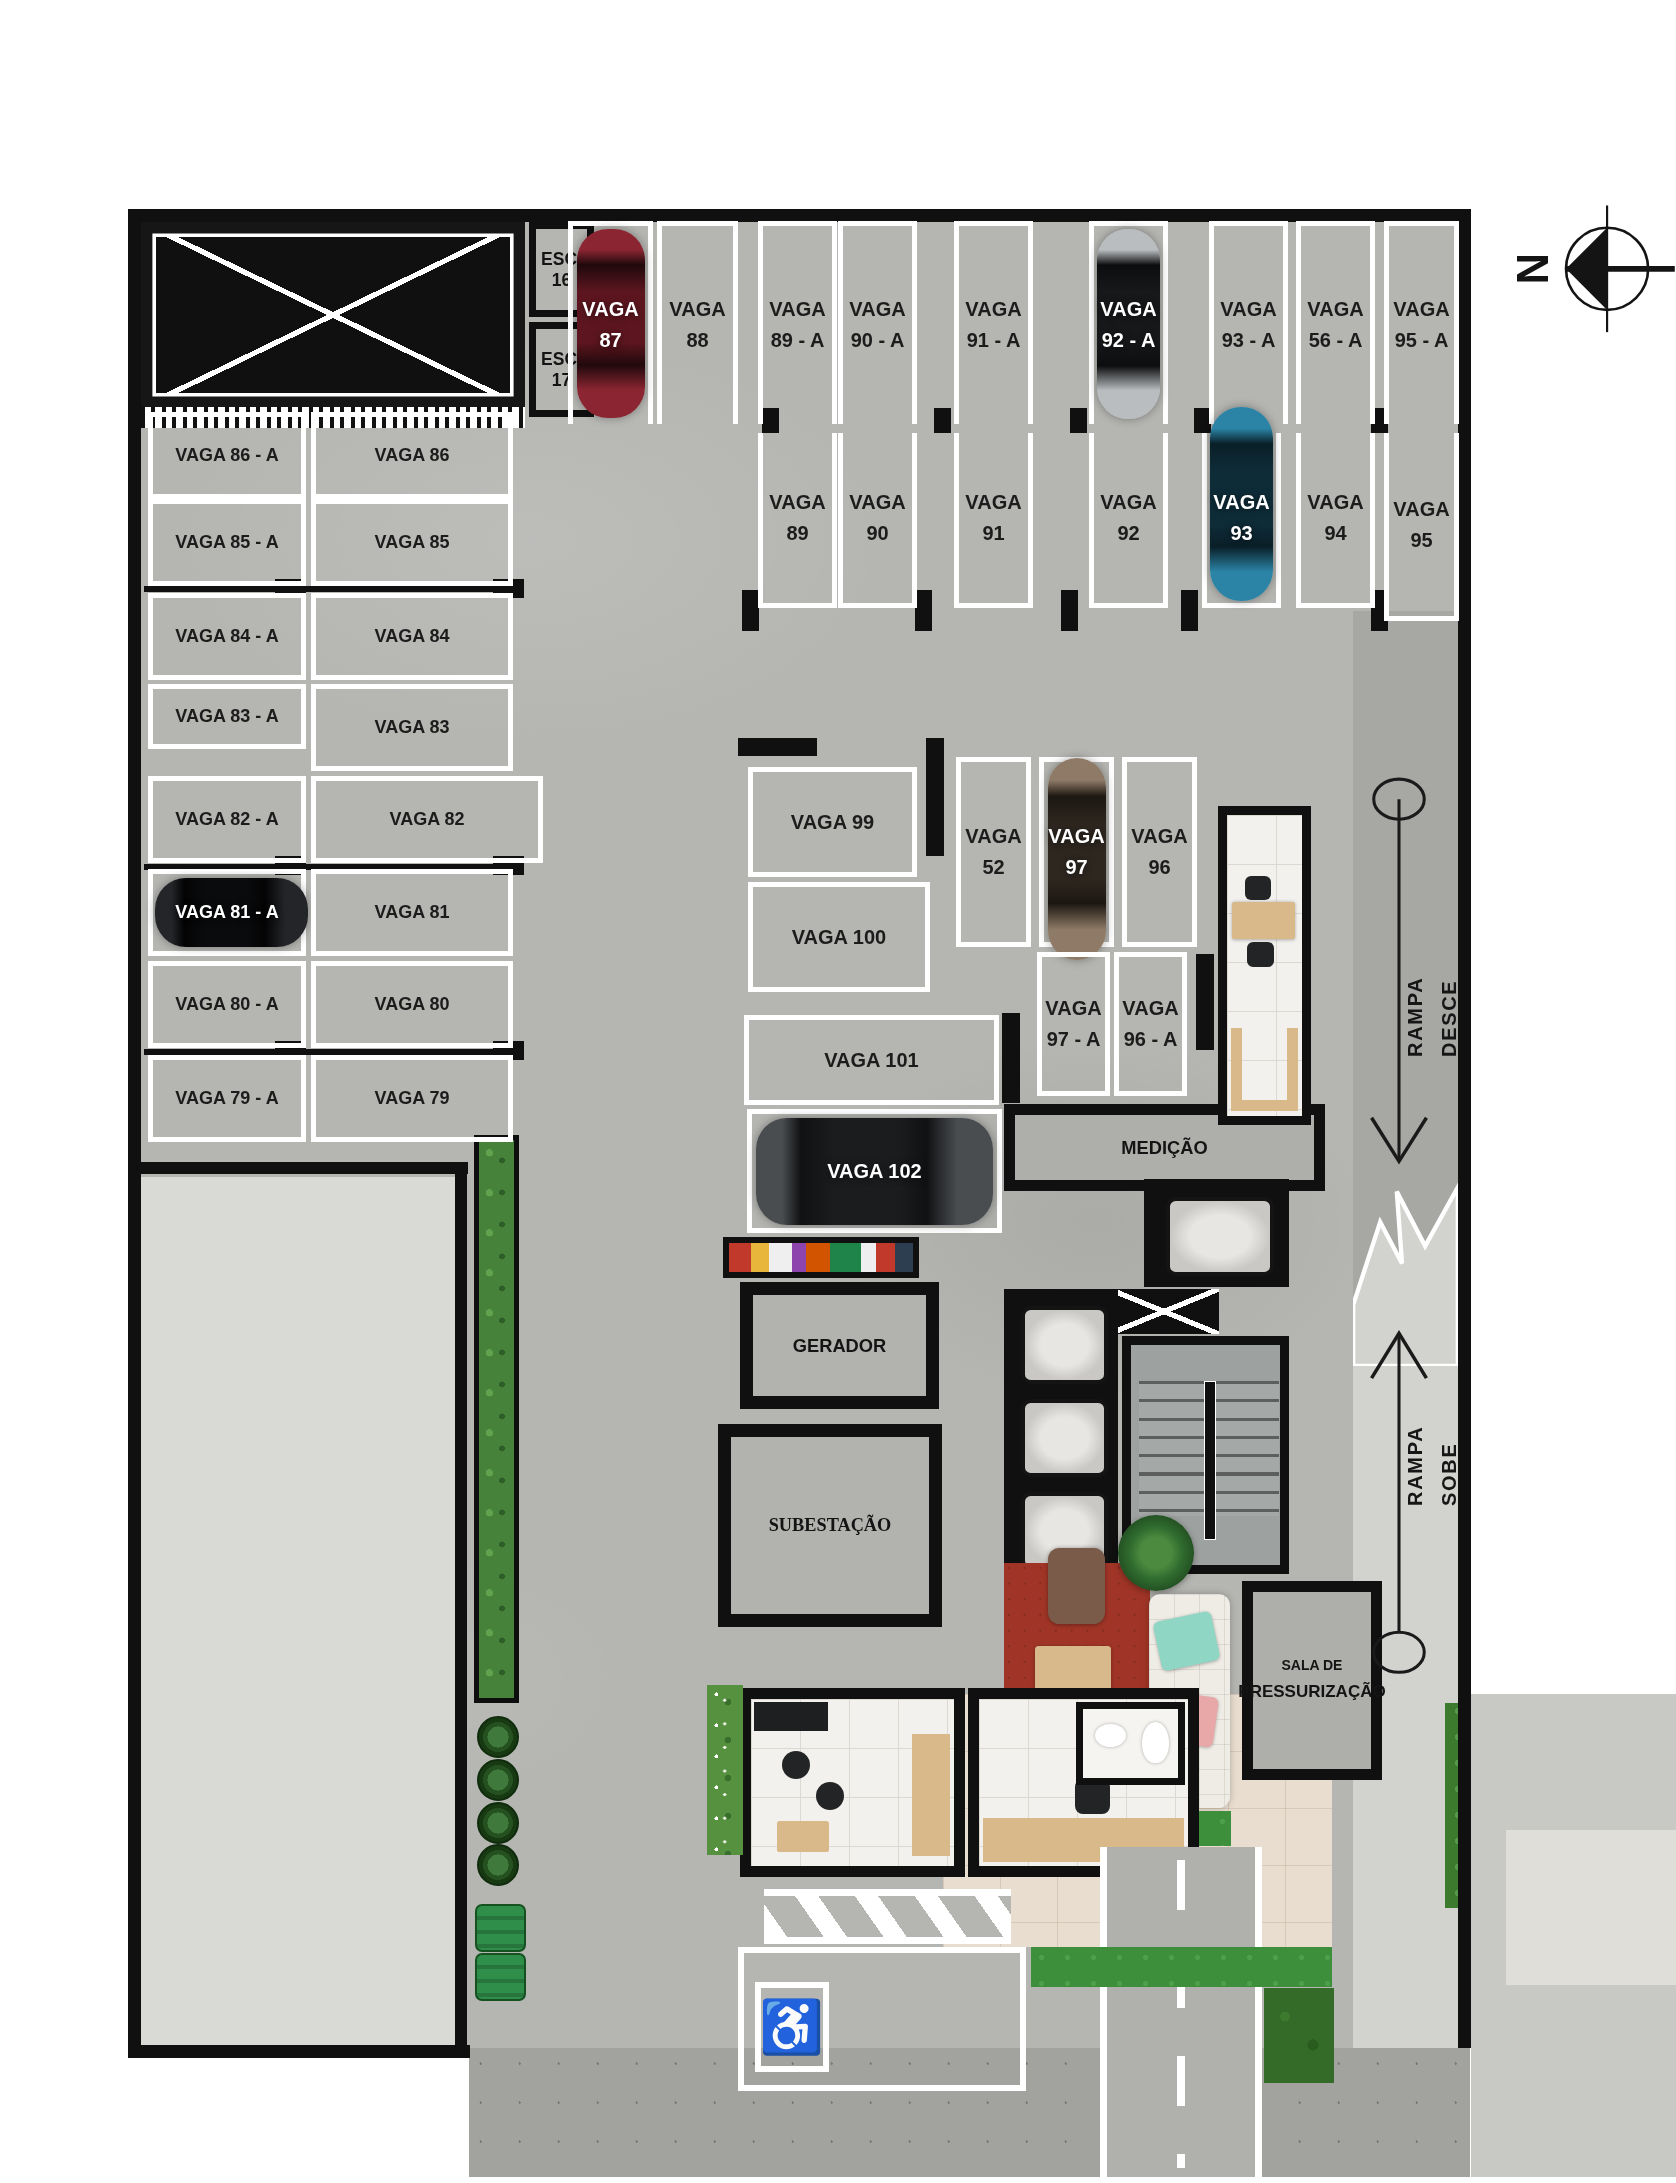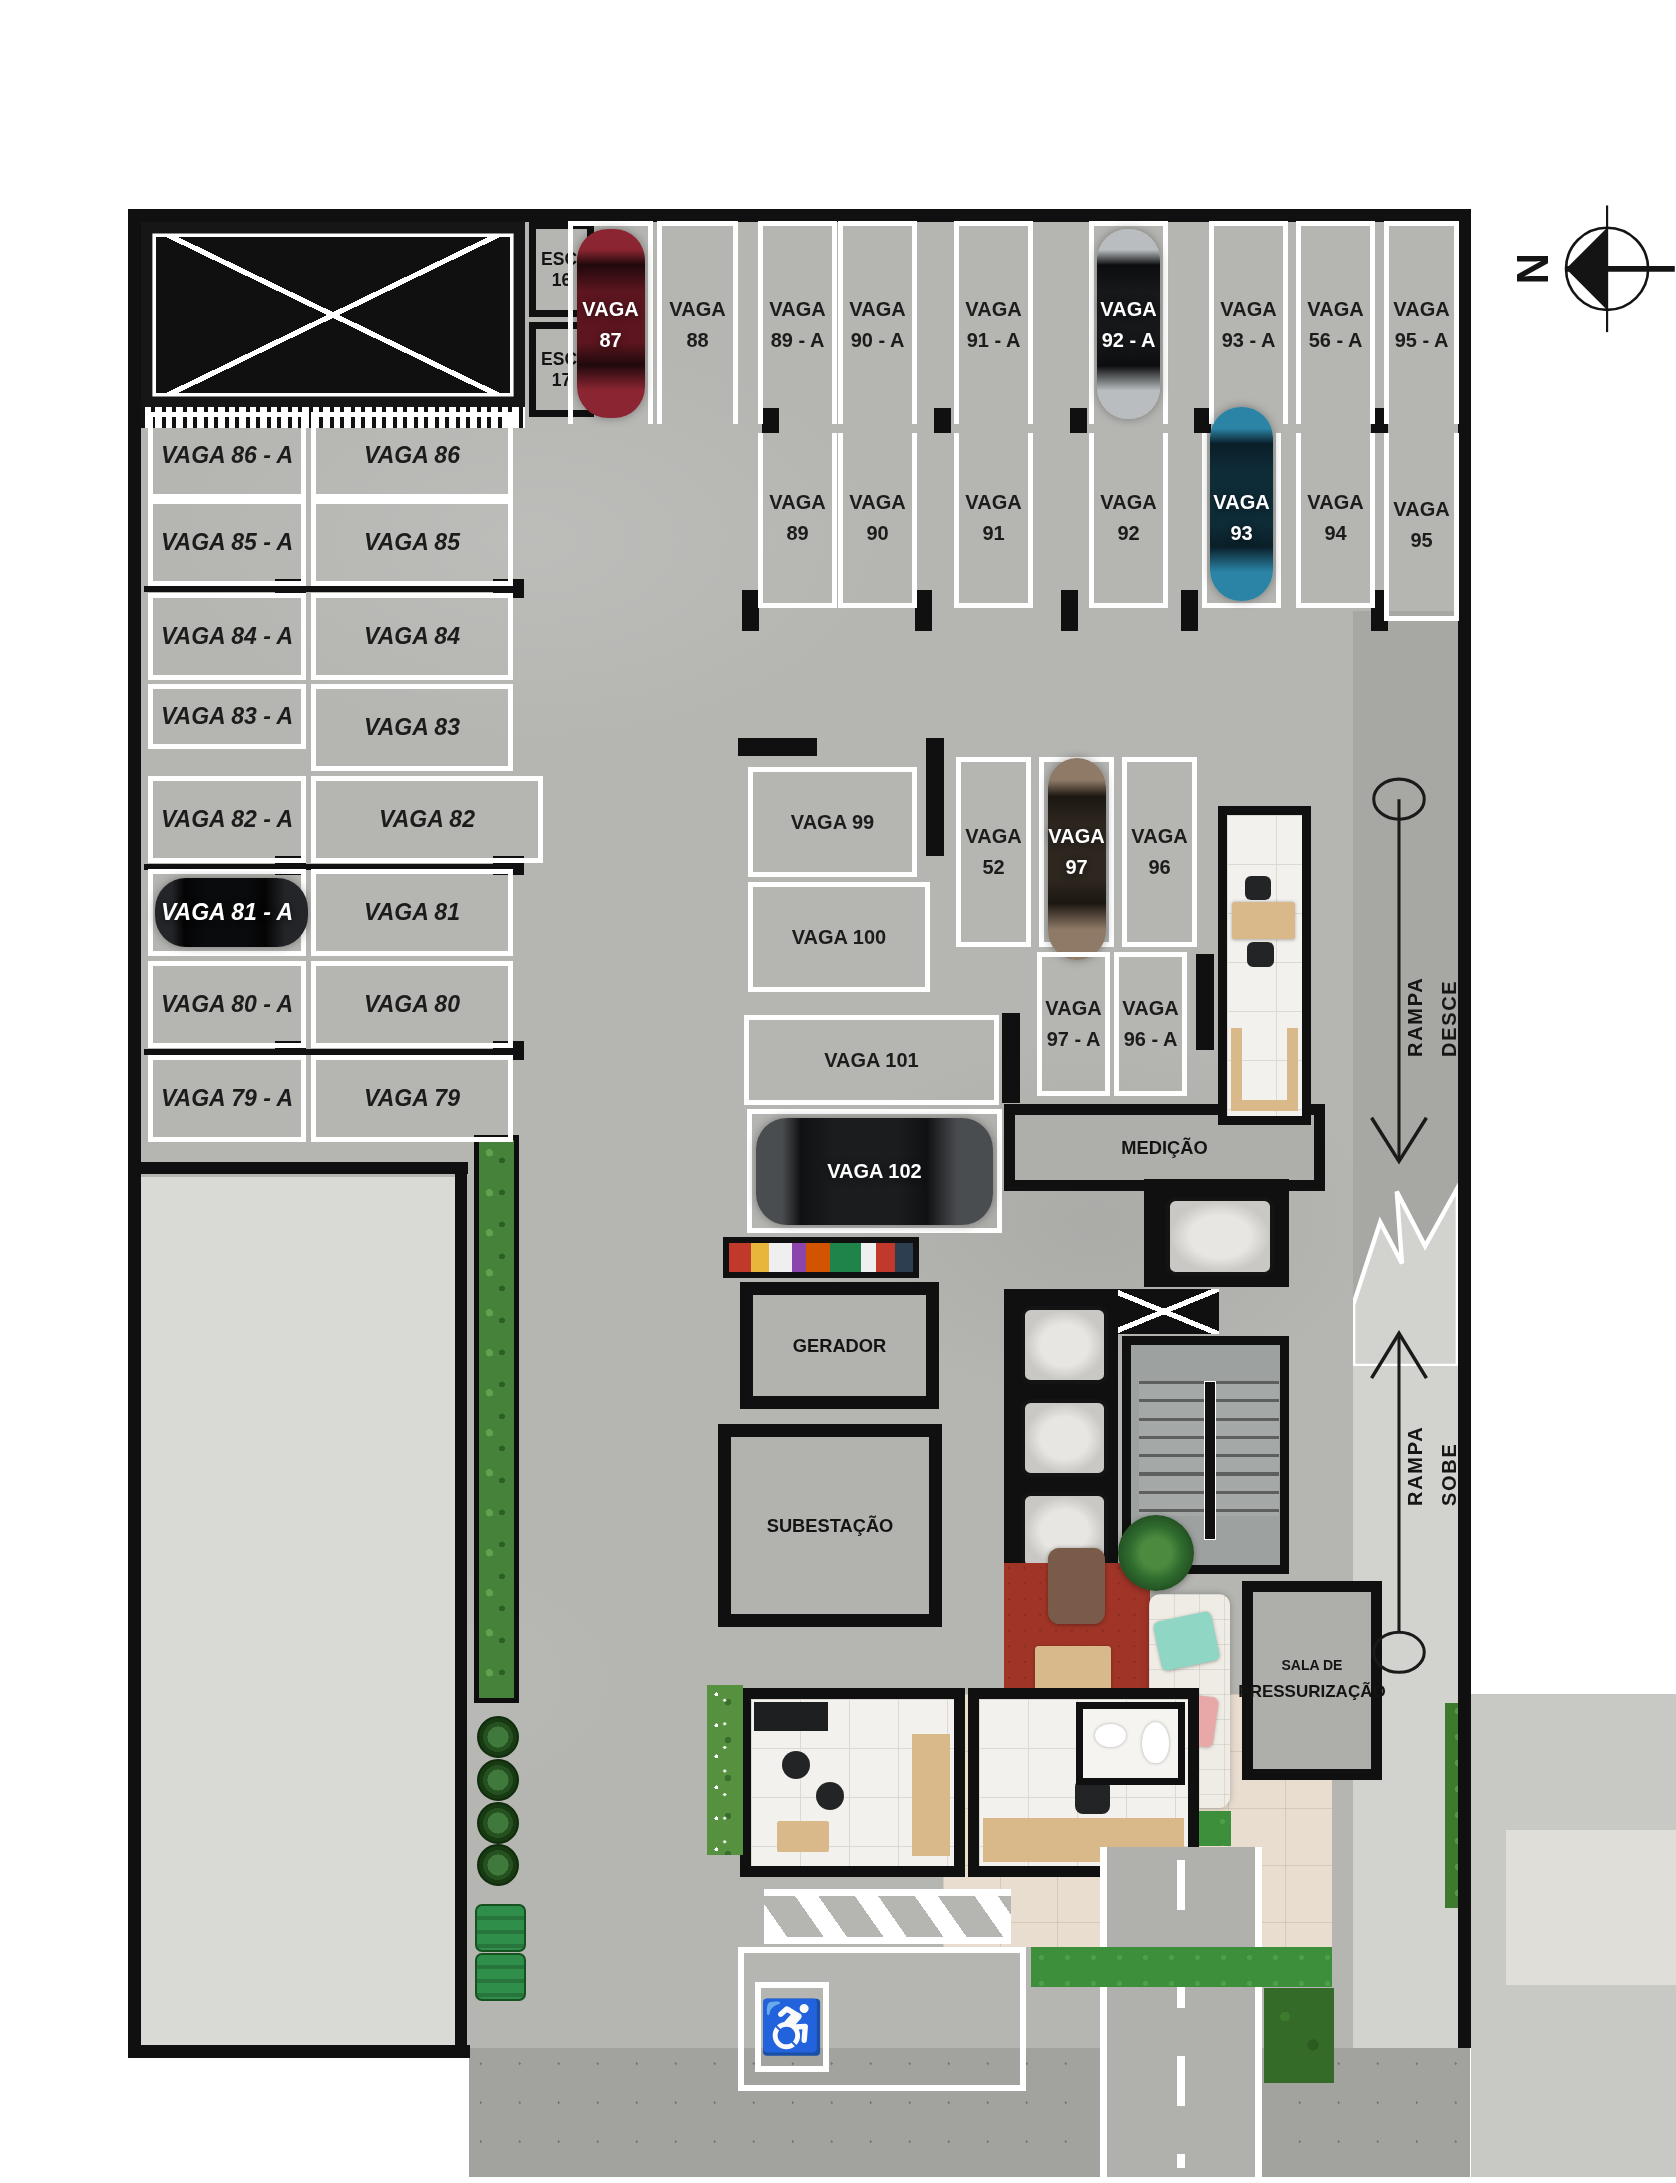--- a/index.html
+++ b/index.html
@@ -10,21 +10,21 @@
   .floor{position:absolute;background:#b5b6b2;}
   .tex{background-image:
     radial-gradient(611px 349px at 30% 18%, rgba(255,255,255,.10), transparent 60%),
     radial-gradient(480px 306px at 72% 55%, rgba(0,0,0,.06), transparent 60%),
     radial-gradient(393px 218px at 20% 80%, rgba(255,255,255,.07), transparent 60%);}
   .spot{position:absolute;border:5.7px solid #fff;box-sizing:border-box;display:flex;flex-direction:column;
     align-items:center;justify-content:center;font-weight:700;color:#1c1c1c;text-align:center;
     line-height:1.55;font-size:20px;z-index:6;}
   .spot .l{position:relative;z-index:3;}
   .oncar .l{color:#fff;text-shadow:0 0.9px 7px rgba(0,0,0,.55);}
-  .lb{font-size:23px;font-style:italic;}
+  .lb{font-size:18px;}
   .roomlab{position:absolute;font-weight:700;color:#141414;text-align:center;z-index:7;}
   .car{position:absolute;z-index:2;border-radius:31px;box-shadow:0 0 9.6px rgba(0,0,0,.35);
     background:linear-gradient(180deg,var(--b) 0%,var(--b) 11%,var(--g) 19%,var(--r) 33%,var(--r) 60%,var(--g) 72%,var(--b) 85%,var(--b) 100%);}
   .car.h{background:linear-gradient(90deg,var(--b) 0%,var(--b) 11%,var(--g) 19%,var(--r) 33%,var(--r) 60%,var(--g) 72%,var(--b) 85%,var(--b) 100%);}
   .tiles{background:#f3f1ed;background-image:linear-gradient(#dcd8d2 1.3px,transparent 1.3px),linear-gradient(90deg,#dcd8d2 1.3px,transparent 1.3px);background-size:49px 49px;}
   .btile{background:#e9ddd0;background-image:linear-gradient(rgba(160,140,120,.25) 1.3px,transparent 1.3px),linear-gradient(90deg,rgba(160,140,120,.25) 1.3px,transparent 1.3px);background-size:57px 57px;}
   .hedge{background:#47823a;background-image:
     radial-gradient(8.7px 8.7px at 26% 32%, #61a24e 42%, transparent 44%),
     radial-gradient(7px 7px at 72% 64%, #2e5e27 42%, transparent 44%);
     background-size:40px 40px,32px 32px;}
@@ -245,21 +245,21 @@
   <div class="abs" style="left:19.6px;top:127px;width:27px;height:25px;background:#232425;border-radius:6.1px;"></div>
   <div class="abs" style="left:4.4px;right:4.4px;bottom:5.2px;height:83px;border:11.4px solid #d9b98a;border-top-width:0;box-sizing:border-box;"></div>
 </div>
 
 <div class="shelf" style="left:723px;top:1237px;width:196px;height:41px;"></div>
 
 <div class="abs" style="left:740px;top:1282px;width:199px;height:127px;background:#b2b3af;border:13px solid #101010;box-sizing:border-box;display:flex;align-items:center;justify-content:center;">
   <span class="roomlab lab1" style="position:static;">GERADOR</span>
 </div>
 <div class="abs" style="left:718px;top:1424px;width:224px;height:203px;background:#b2b3af;border:13px solid #101010;box-sizing:border-box;display:flex;align-items:center;justify-content:center;">
-  <span class="roomlab lab1" style="position:static;">SUBESTAÇÃO</span>
+  <span class="roomlab lab1" style="position:static;font-family:Liberation Serif, serif;">SUBESTAÇÃO</span>
 </div>
 
 <div class="abs" style="left:1144px;top:1179px;width:145px;height:108px;background:#101010;">
   <div class="cab" style="left:22px;top:17.5px;width:100px;height:71px;"></div>
 </div>
 <div class="abs xgrad" style="left:1109px;top:1289px;width:110px;height:45px;"></div>
 <div class="abs" style="left:1004px;top:1289px;width:114px;height:285px;background:#101010;">
   <div class="cab" style="left:16.6px;top:16.6px;width:79px;height:70px;"></div>
   <div class="cab" style="left:16.6px;top:110px;width:79px;height:70px;"></div>
   <div class="cab" style="left:16.6px;top:203px;width:79px;height:70px;"></div>

